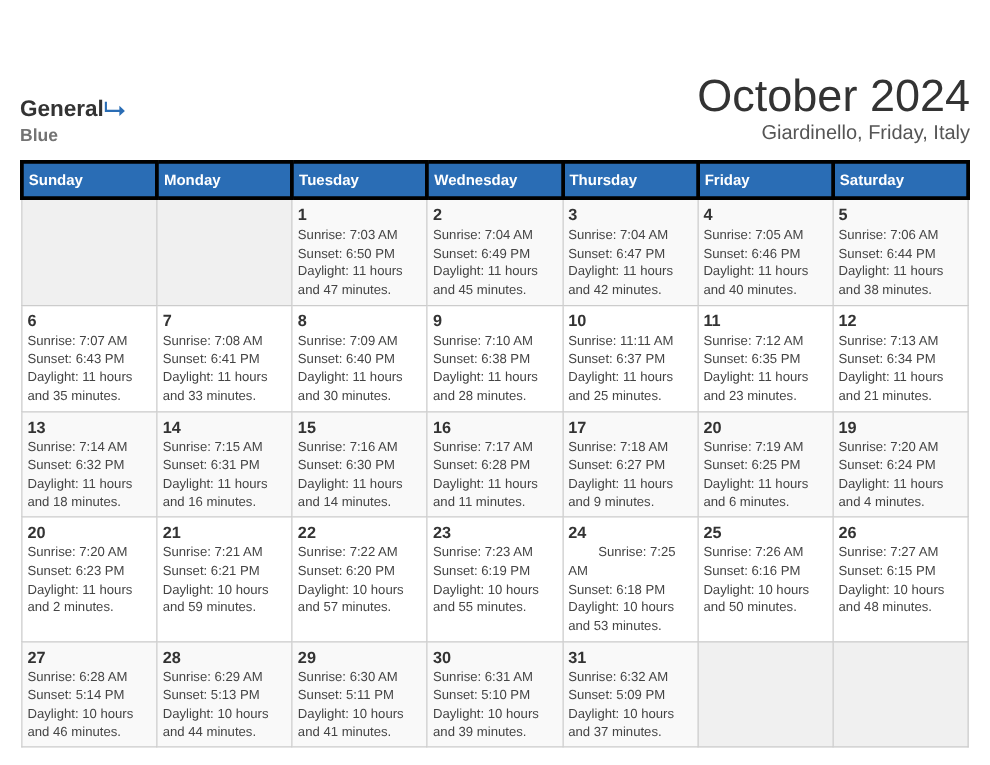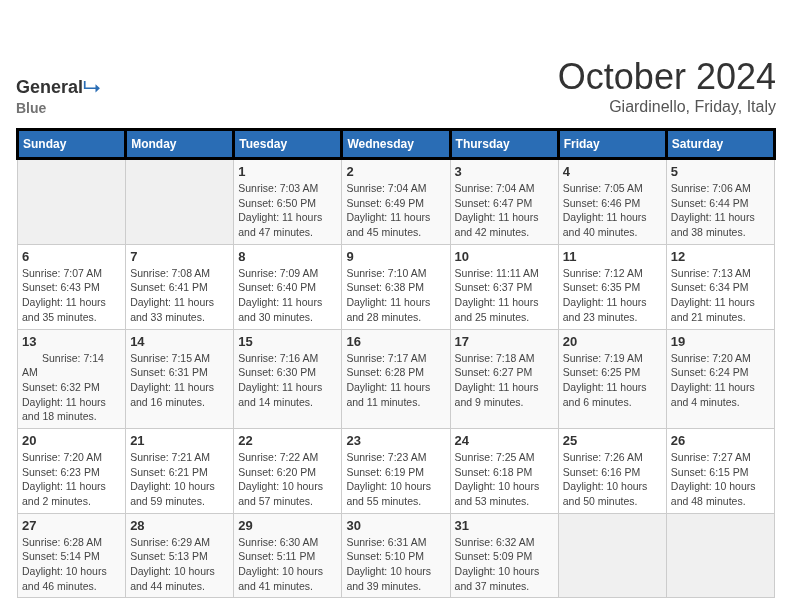--- a/index.html
+++ b/index.html
@@ -159,21 +159,21 @@
 Sunset: 6:37 PM
 Daylight: 11 hours and 25 minutes.</span></td>
         <td><span class="day-number">11</span><span class="day-detail" style="white-space: pre-line;">Sunrise: 7:12 AM
 Sunset: 6:35 PM
 Daylight: 11 hours and 23 minutes.</span></td>
         <td><span class="day-number">12</span><span class="day-detail" style="white-space: pre-line;">Sunrise: 7:13 AM
 Sunset: 6:34 PM
 Daylight: 11 hours and 21 minutes.</span></td>
       </tr>
       <tr>
-        <td><span class="day-number">13</span><span class="day-detail" style="white-space: pre-line; margin-left: 20px;">Sunrise: 7:14 AM
+        <td><span class="day-number">13</span><span class="day-detail" style="white-space: pre-line;">Sunrise: 7:14 AM
 Sunset: 6:32 PM
 Daylight: 11 hours and 18 minutes.</span></td>
         <td><span class="day-number">14</span><span class="day-detail" style="white-space: pre-line;">Sunrise: 7:15 AM
 Sunset: 6:31 PM
 Daylight: 11 hours and 16 minutes.</span></td>
         <td><span class="day-number">15</span><span class="day-detail" style="white-space: pre-line;">Sunrise: 7:16 AM
 Sunset: 6:30 PM
 Daylight: 11 hours and 14 minutes.</span></td>
         <td><span class="day-number">16</span><span class="day-detail" style="white-space: pre-line;">Sunrise: 7:17 AM
 Sunset: 6:28 PM
@@ -194,21 +194,21 @@
 Daylight: 11 hours and 2 minutes.</span></td>
         <td><span class="day-number">21</span><span class="day-detail" style="white-space: pre-line;">Sunrise: 7:21 AM
 Sunset: 6:21 PM
 Daylight: 10 hours and 59 minutes.</span></td>
         <td><span class="day-number">22</span><span class="day-detail" style="white-space: pre-line; margin-top: 10px;">Sunrise: 7:22 AM
 Sunset: 6:20 PM
 Daylight: 10 hours and 57 minutes.</span></td>
         <td><span class="day-number">23</span><span class="day-detail" style="white-space: pre-line;">Sunrise: 7:23 AM
 Sunset: 6:19 PM
 Daylight: 10 hours and 55 minutes.</span></td>
-        <td><span class="day-number">24</span><span class="day-detail" style="white-space: pre-line;">Sunrise: 7:25 AM
+        <td><span class="day-number">24</span><span class="day-detail" style="white-space: pre-line; margin-left: 24px;">Sunrise: 7:25 AM
 Sunset: 6:18 PM
 Daylight: 10 hours and 53 minutes.</span></td>
         <td><span class="day-number">25</span><span class="day-detail" style="white-space: pre-line;">Sunrise: 7:26 AM
 Sunset: 6:16 PM
 Daylight: 10 hours and 50 minutes.</span></td>
         <td><span class="day-number">26</span><span class="day-detail" style="white-space: pre-line;">Sunrise: 7:27 AM
 Sunset: 6:15 PM
 Daylight: 10 hours and 48 minutes.</span></td>
       </tr>
       <tr>

